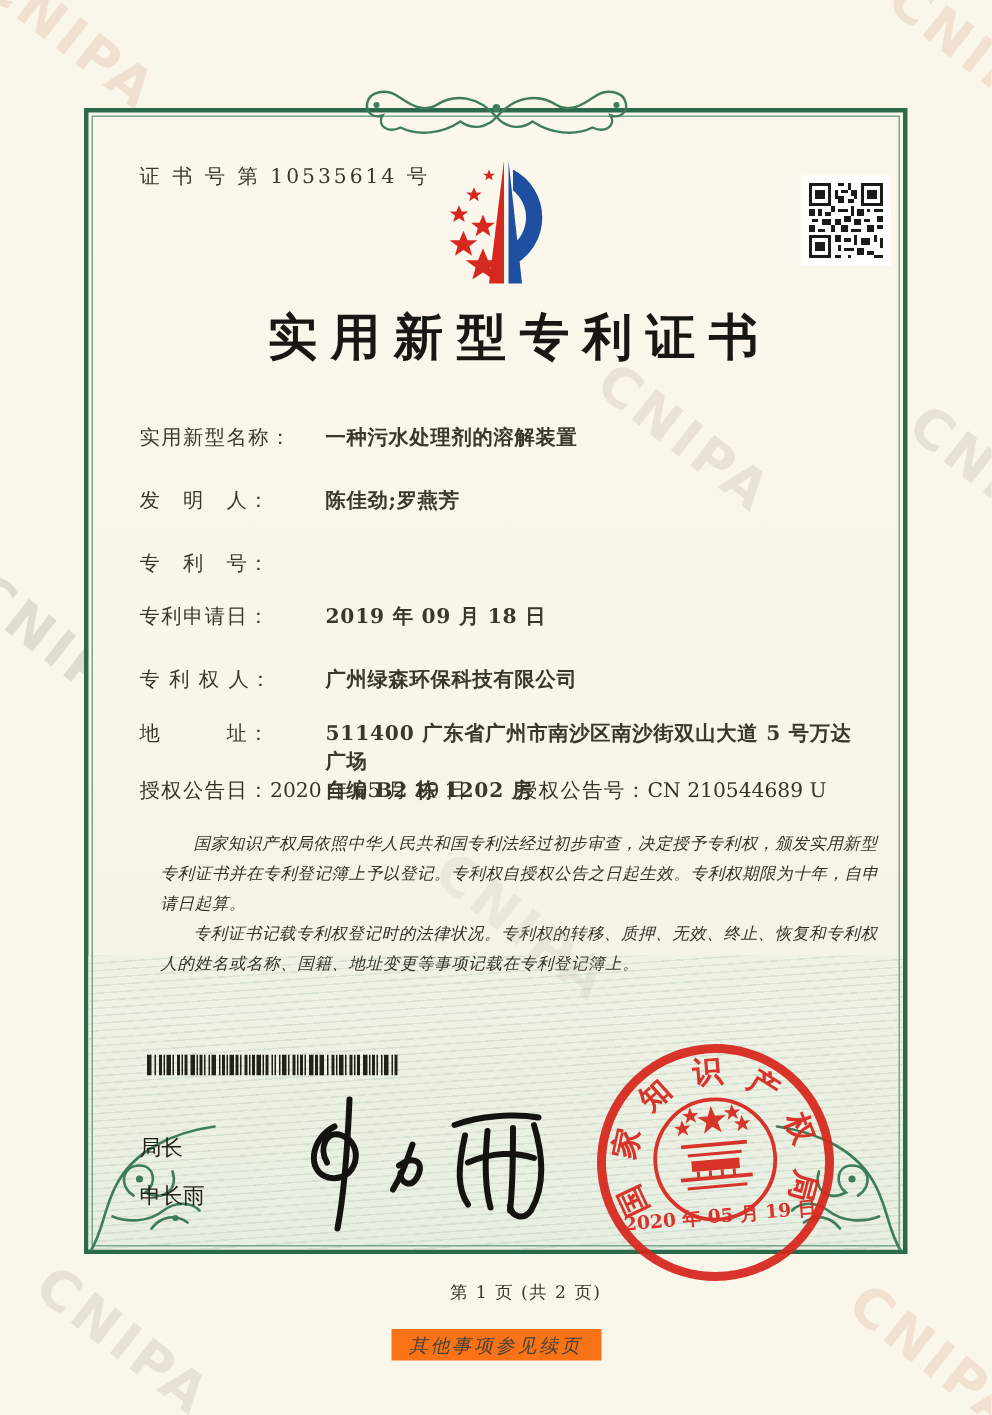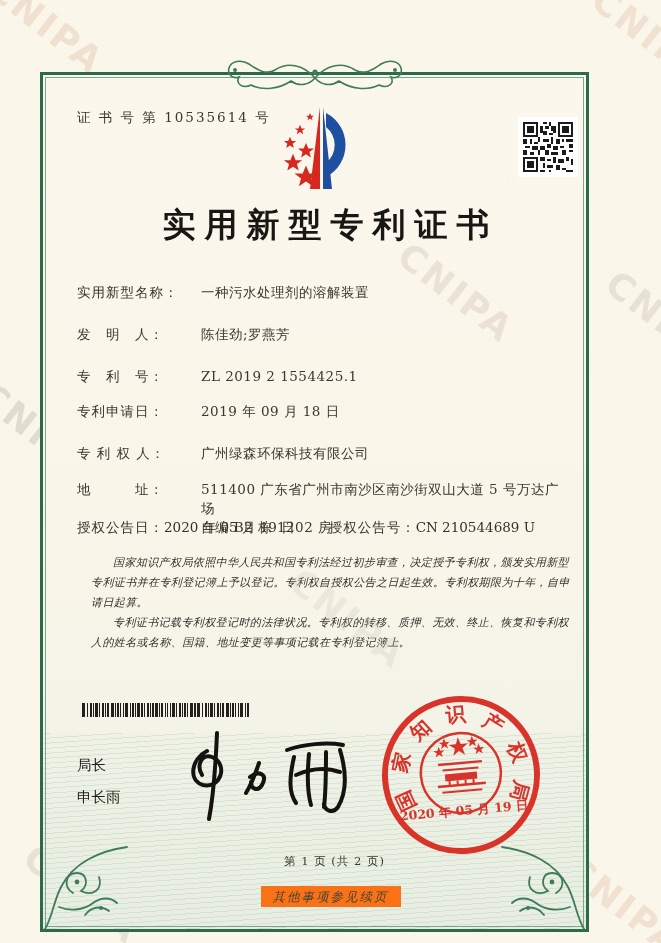--- a/index.html
+++ b/index.html
@@ -10,21 +10,21 @@
     color:#35322a;
   }
   
   .wm{
     position:absolute;font-family:"DejaVu Sans","Liberation Sans",sans-serif;
     font-weight:bold;font-size:36px;letter-spacing:3px;
     transform:rotate(38deg);pointer-events:none;user-select:none;z-index:1;
   }
   
   .frame{
-    position:absolute;left:40px;top:72px;width:549px;height:860px;
+    position:absolute;left:56px;top:72px;width:549px;height:764px;
     border:3px solid #2d6a4c;z-index:2;
     background:linear-gradient(180deg,#fcf7ec 0%,#faf5e9 55%,#f3f3e7 75%,#ecf0e3 100%);
     box-sizing:border-box;
   }
   .frame::after{
     content:"";position:absolute;inset:2px;border:1px solid #7ba68d;pointer-events:none;
   }
   .lower-band{
     position:absolute;left:0;right:0;bottom:0;height:196px;
     background:
@@ -40,21 +40,21 @@
   .cert-no{position:absolute;left:34px;top:34px;font-size:13.5px;letter-spacing:2px;color:#3a372f;z-index:4;}
   .logo{position:absolute;left:227px;top:24px;z-index:4;}
   .qr{position:absolute;left:475px;top:42px;width:54px;height:54px;background:#fff;padding:3px;z-index:4;}
   .title{
     position:absolute;left:0;right:0;top:128px;text-align:center;
     font-size:33px;font-weight:bold;letter-spacing:9px;color:#191713;z-index:4;padding-left:32px;
   }
   .fields{position:absolute;left:34px;top:206px;width:488px;z-index:4;font-size:13.5px;line-height:19px;}
   .frow{display:flex;position:absolute;left:0;width:488px;}
   .frow .lbl{flex:0 0 124px;letter-spacing:1px;color:#3a372f;}
-  .frow .val{flex:1;color:#3a372f;white-space:pre-line;letter-spacing:.5px;}
+  .frow .val{flex:1;color:#3a372f;white-space:pre-line;letter-spacing:.5px;font-weight:bold;}
   .grantrow{position:absolute;left:0;top:237px;width:505px;display:flex;}
   .grantrow .g2{margin-left:34px;display:flex;justify-content:space-between;}
   .paras{position:absolute;left:34px;top:478px;width:486px;z-index:4;
     font-size:11px;line-height:1.82;font-style:italic;color:#33302a;letter-spacing:.4px;margin-left:14px;}
   .paras p{margin:0;text-indent:2em;}
   .barcode{position:absolute;left:39px;top:628px;z-index:4;}
   .signer{position:absolute;left:34px;z-index:5;font-size:14.5px;color:#23211c;
     font-family:"DejaVu Sans","Liberation Sans",sans-serif;}
   .signer.t1{top:681px;}
   .signer.t2{top:713px;}
@@ -192,21 +192,20 @@
     <div class="frow" style="top:2px">
       <span class="lbl">实用新型名称：</span>
       <span class="val">一种污水处理剂的溶解装置</span>
     </div>
     <div class="frow" style="top:44px">
       <span class="lbl">发　明　人：</span>
       <span class="val">陈佳劲;罗燕芳</span>
     </div>
     <div class="frow" style="top:86px">
       <span class="lbl">专　利　号：</span>
-      <span class="val">ZL 2019 2 1554425.1</span>
     </div>
     <div class="frow" style="top:121px">
       <span class="lbl">专利申请日：</span>
       <span class="val">2019 年 09 月 18 日</span>
     </div>
     <div class="frow" style="top:163px">
       <span class="lbl">专 利 权 人：</span>
       <span class="val">广州绿森环保科技有限公司</span>
     </div>
     <div class="frow" style="top:199px">

